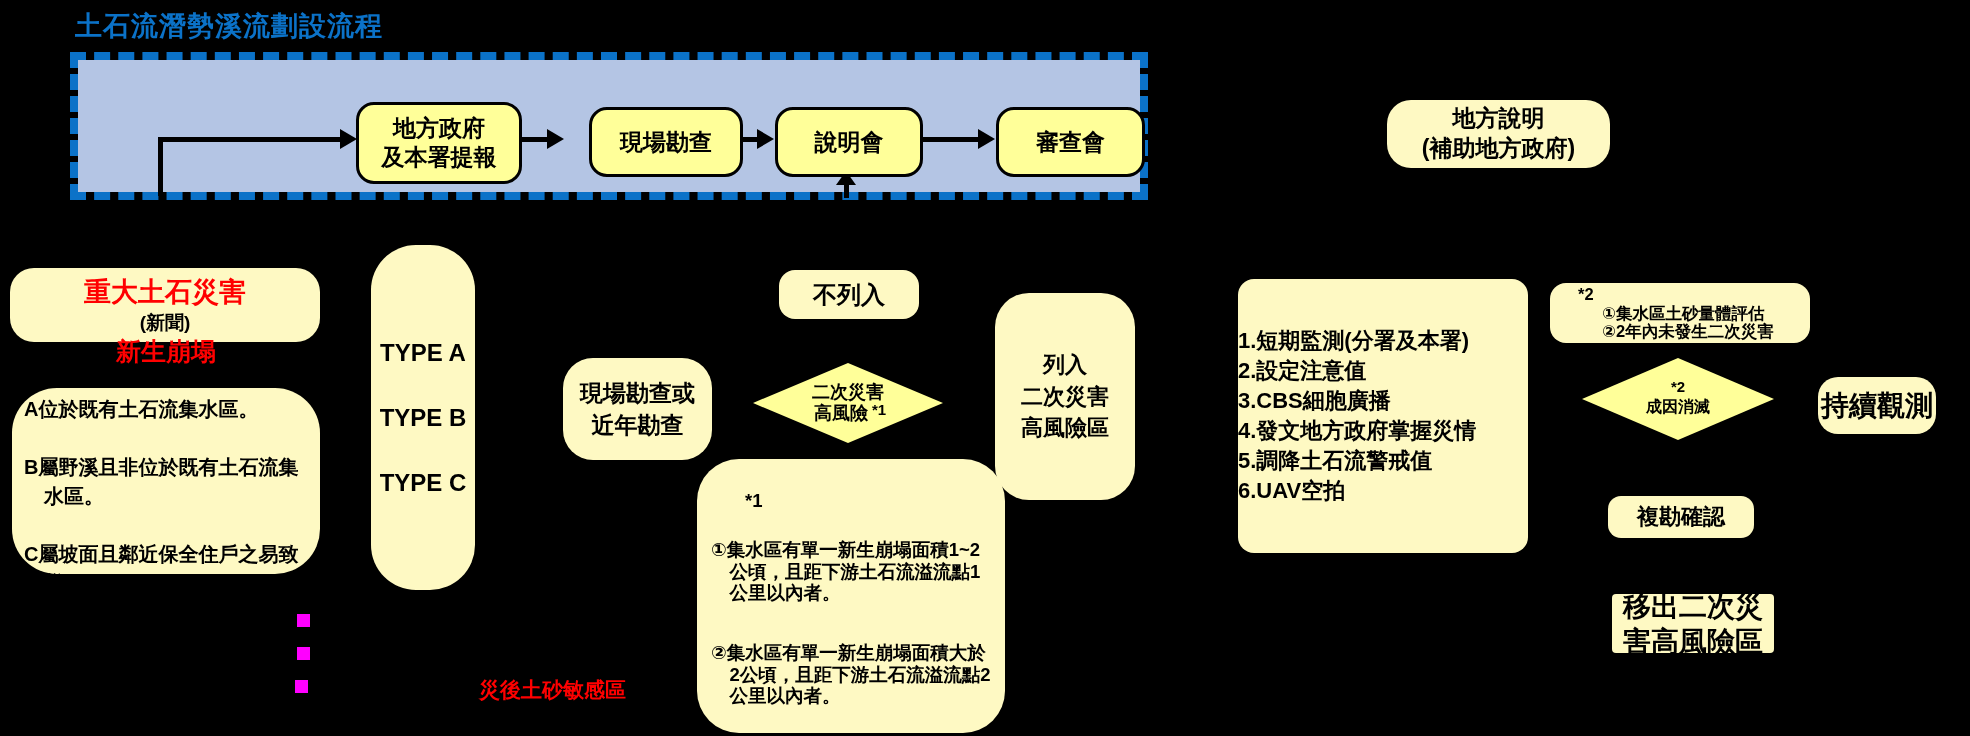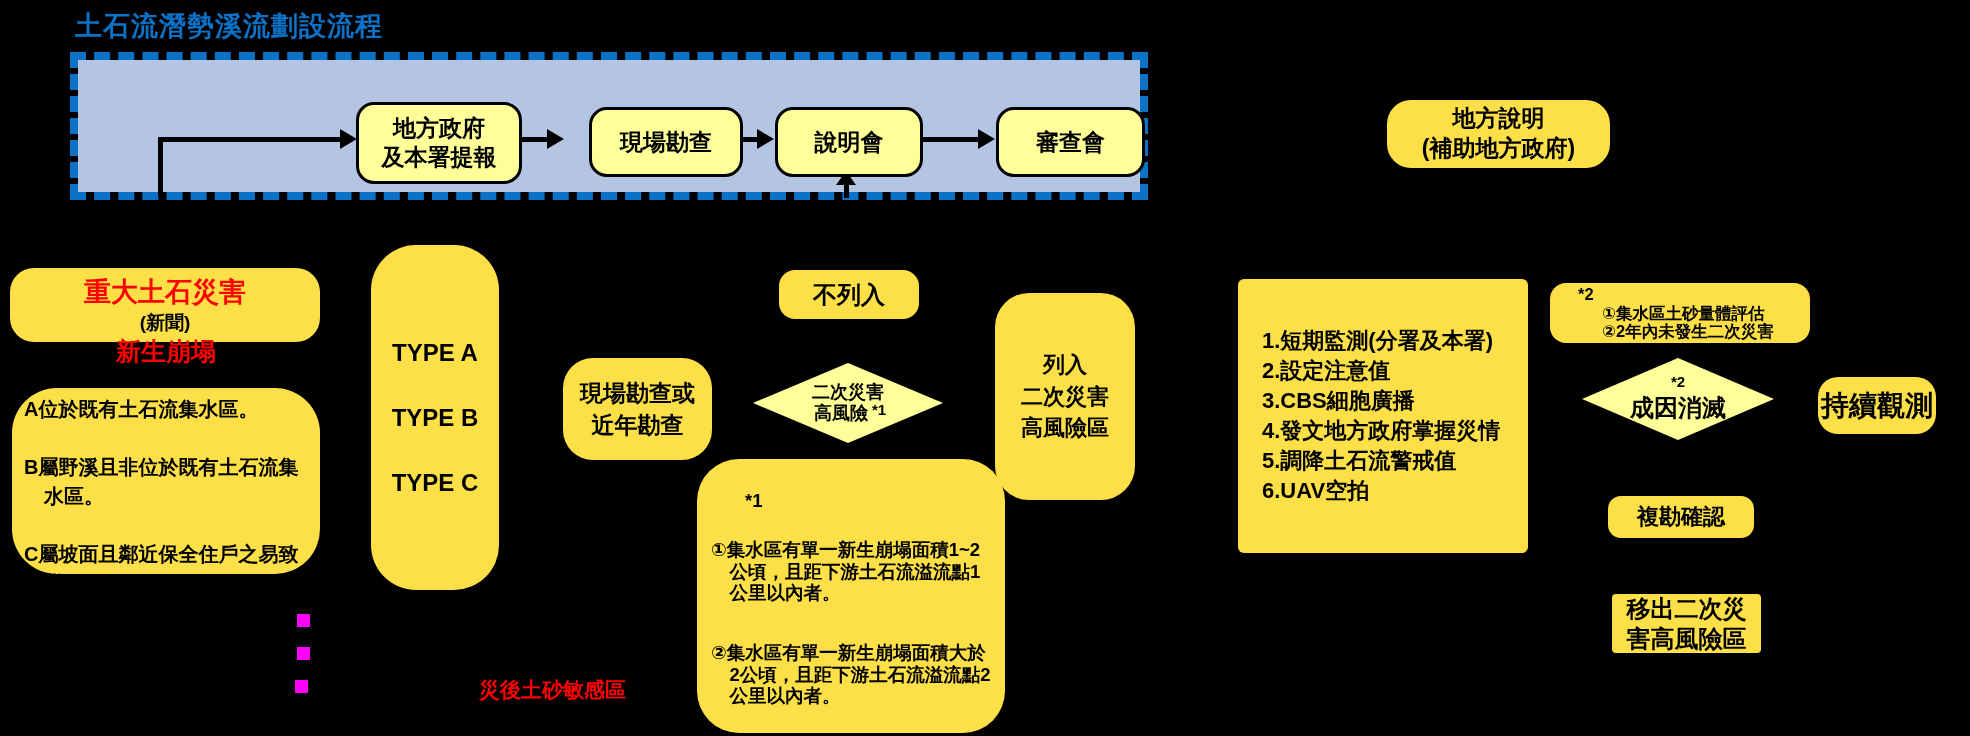--- a/index.html
+++ b/index.html
@@ -2,21 +2,21 @@
 <html><head>
 <meta charset="utf-8">
 <style>
   html,body{margin:0;padding:0;background:#000;}
   #canvas{
     position:relative;width:1970px;height:736px;background:#000;overflow:hidden;
     font-family:"Liberation Sans","DejaVu Sans",sans-serif;font-weight:bold;color:#000;
   }
   .abs{position:absolute;margin-left:14px;}
   .ybox{
-    position:absolute;background:#fde047;display:flex;flex-direction:column;
+    position:absolute;background:#fef9c3;display:flex;flex-direction:column;
     align-items:center;justify-content:center;text-align:center;white-space:pre-line;
   }
   .panel{
     position:absolute;left:70px;top:52px;width:1062px;height:132px;
     background:#B4C5E4;background-clip:padding-box;border:8px dashed #0B72C8;
   }
   .title{
     position:absolute;left:75px;top:8px;font-size:27px;letter-spacing:1px;color:#0B72C8;
   }
   .step{border:3px solid #000;border-radius:18px;background:#FFFF99;position:absolute;
@@ -91,21 +91,21 @@
 
   <div class="ybox" style="left:12px;top:388px;width:308px;height:186px;border-radius:45px;padding:2px 12px;box-sizing:border-box;">
     <div class="red" style="font-size:25px;line-height:30px;">新生崩塌</div>
     <div class="list" style="font-size:20px;line-height:29px;">
       <div class="hang">A位於既有土石流集水區。</div>
       <div class="hang">B屬野溪且非位於既有土石流集水區。</div>
       <div class="hang">C屬坡面且鄰近保全住戶之易致災區。</div>
     </div>
   </div>
 
-  <div class="ybox" style="left:371px;top:245px;width:128px;height:345px;border-radius:45px;gap:37px;font-size:24px;">
+  <div class="ybox" style="left:371px;top:245px;width:104px;height:345px;border-radius:45px;gap:37px;font-size:24px;">
     <div>TYPE A</div>
     <div>TYPE B</div>
     <div>TYPE C</div>
   </div>
 
   <div class="ybox" style="left:563px;top:358px;width:149px;height:102px;border-radius:30px;font-size:23px;line-height:1.4;">
     <span>現場勘查或
 近年勘查</span>
   </div>
 
@@ -129,53 +129,53 @@
   <div class="ybox" style="left:697px;top:459px;width:308px;height:274px;border-radius:42px;padding:10px 12px 8px 14px;box-sizing:border-box;justify-content:flex-start;">
     <div class="list" style="font-size:18.5px;line-height:1.16;">
       <div style="padding-left:34px;">*1</div>
       <div class="hang" style="margin-top:6px;">①集水區有單一新生崩塌面積1~2公頃，且距下游土石流溢流點1公里以內者。</div>
       <div class="hang" style="margin-top:17px;">②集水區有單一新生崩塌面積大於2公頃，且距下游土石流溢流點2公里以內者。</div>
       
       
     </div>
   </div>
 
-  <div class="ybox" style="left:1238px;top:279px;width:290px;height:274px;border-radius:6px;align-items:flex-start;padding-left:24px;box-sizing:border-box;">
+  <div class="ybox" style="left:1238px;top:279px;width:290px;height:274px;border-radius:16px;align-items:flex-start;box-sizing:border-box;">
     <div class="list nowrap" style="font-size:22px;line-height:30px;">
       <div>1.短期監測(分署及本署)</div>
       <div>2.設定注意值</div>
       <div>3.CBS細胞廣播</div>
       <div>4.發文地方政府掌握災情</div>
       <div>5.調降土石流警戒值</div>
       <div>6.UAV空拍</div>
     </div>
   </div>
 
   <div class="ybox" style="left:1550px;top:283px;width:260px;height:60px;border-radius:16px;align-items:flex-start;padding:3px 8px;box-sizing:border-box;">
     <div class="list nowrap" style="font-size:16.5px;line-height:1.15;">
       <div style="padding-left:20px;">*2</div>
       <div style="padding-left:44px;">①集水區土砂量體評估</div>
       <div style="padding-left:44px;">②2年內未發生二次災害</div>
     </div>
   </div>
 
   <div class="diamond" style="left:1582px;top:358px;width:192px;height:82px;">
     <div style="font-size:15px;position:relative;top:-2px;">*2</div>
-    <div style="font-size:24px;font-family:Liberation Serif, serif;">成因消滅</div>
+    <div style="font-size:16px;font-family:Liberation Serif, serif;">成因消滅</div>
   </div>
 
   <div class="ybox" style="left:1818px;top:377px;width:118px;height:57px;border-radius:20px;font-size:28px;">
     <span>持續觀測</span>
   </div>
 
   <div class="ybox" style="left:1608px;top:496px;width:146px;height:42px;border-radius:13px;font-size:22px;">
     <span>複勘確認</span>
   </div>
 
-  <div class="ybox" style="left:1612px;top:594px;width:149px;height:59px;border-radius:4px;font-size:24px;line-height:1.25;">
+  <div class="ybox" style="left:1612px;top:594px;width:162px;height:59px;border-radius:4px;font-size:28px;line-height:1.25;">
     <span>移出二次災
 害高風險區</span>
   </div>
 
   <div class="sq" style="left:297px;top:614px;"></div>
   <div class="sq" style="left:297px;top:647px;"></div>
   <div class="sq" style="left:295px;top:680px;"></div>
 
   <div class="abs red" style="left:465px;top:676px;font-size:21px;">災後土砂敏感區</div>
 

